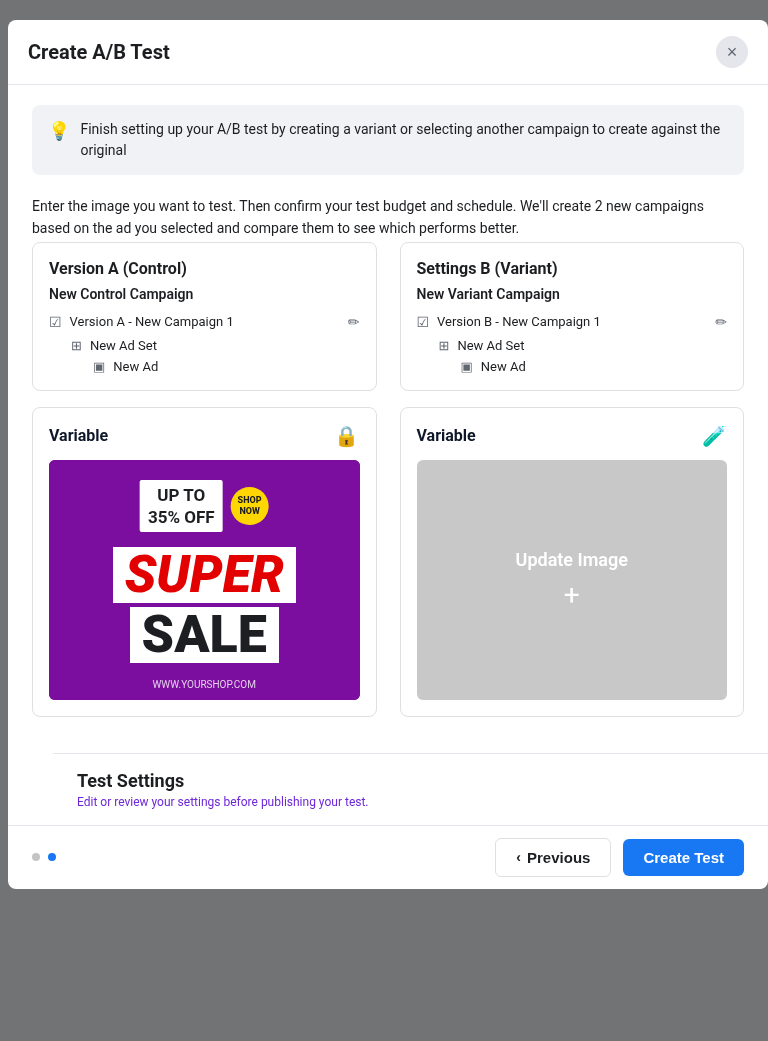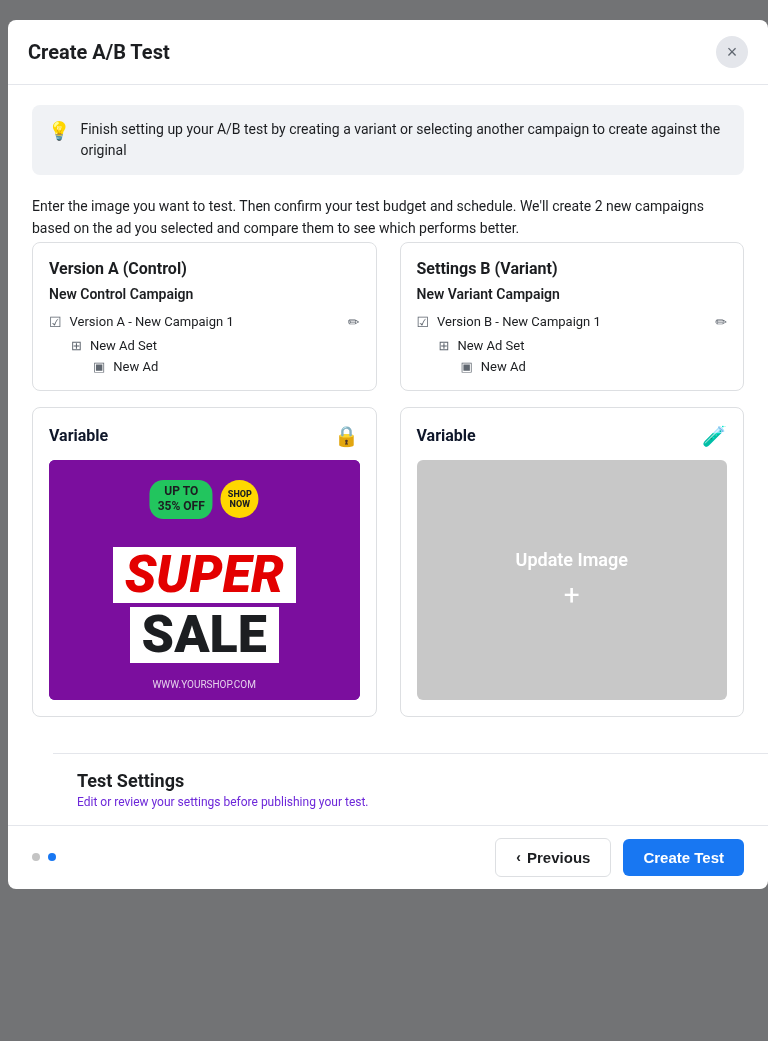--- a/index.html
+++ b/index.html
@@ -216,26 +216,26 @@
     .sale-badge {
       position: absolute;
       top: 20px;
       left: 50%;
       transform: translateX(-50%);
       display: flex;
       align-items: center;
       gap: 8px;
     }
     .up-to-text {
-      background: #22c55e;
-      color: #1c1e21;
-      font-size: 12px;
+      background: #ffffff;
+      color: #1c1e21;
+      font-size: 17px;
       font-weight: 700;
       padding: 4px 8px;
-      border-radius: 14px;
+      border-radius: 2px;
       text-align: center;
       line-height: 1.3;
     }
     .shop-now-badge {
       background: #ffd700;
       color: #1c1e21;
       font-size: 9px;
       font-weight: 800;
       padding: 6px 5px;
       border-radius: 50%;

